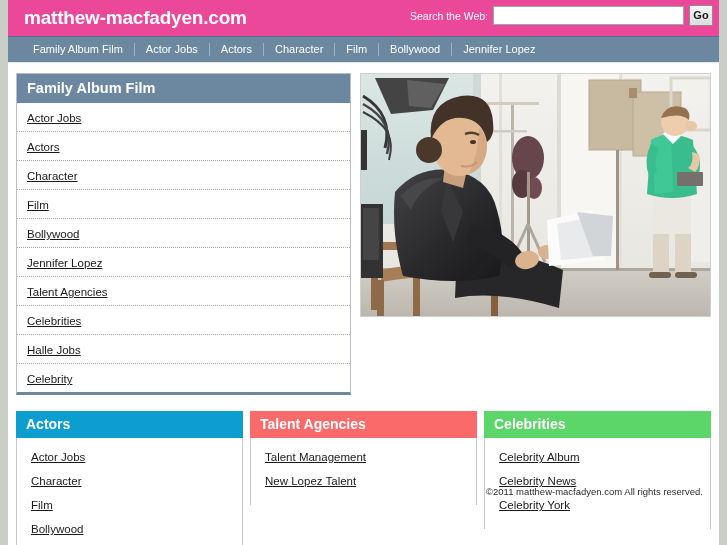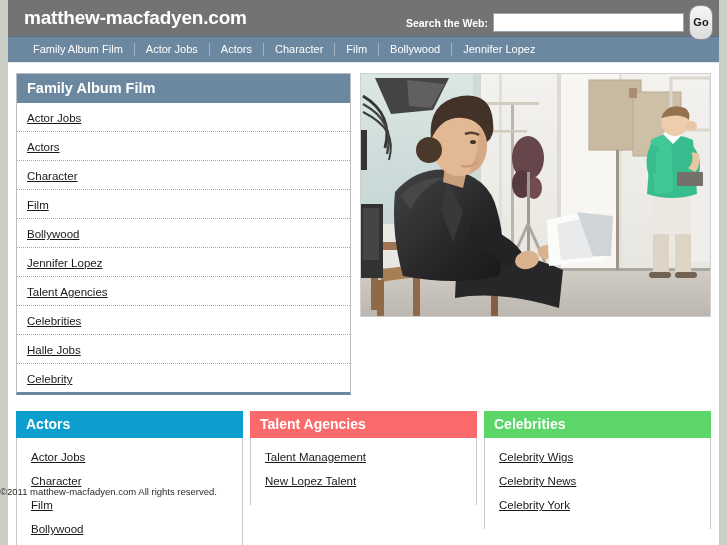--- a/index.html
+++ b/index.html
@@ -25,67 +25,67 @@
     left: 8px;
     top: 0;
     width: 711px;
     background: #ffffff;
   }
 
   
   .masthead {
     position: relative;
     height: 36px;
-    background: #737373;
+    background: #ec4899;
     border-bottom: 1px solid #54708a;
   }
   .site-title {
     position: absolute;
     left: 16px;
     top: 7px;
     font-size: 19px;
     font-weight: bold;
     color: #ffffff;
     letter-spacing: -0.2px;
   }
   .searchbox {
     position: absolute;
     right: 6px;
     top: 5px;
     display: flex;
     align-items: center;
   }
   .search-label {
     font-size: 10.5px;
-    font-weight: bold;
+    font-weight: normal;
     color: #ffffff;
     margin-right: 5px;
     white-space: nowrap;
   }
   .search-input {
     width: 183px;
     height: 15px;
     border: 1px solid #9aa6b2;
     background: #ffffff;
     font-family: "Liberation Sans", sans-serif;
     font-size: 11px;
     padding: 1px 3px;
     outline: none;
   }
   .go-btn {
     margin-left: 5px;
     width: 24px;
-    height: 35px;
+    height: 21px;
     font-family: "Liberation Sans", sans-serif;
     font-size: 11px;
     font-weight: bold;
     color: #1a1a1a;
     background: linear-gradient(#f6f6f6, #dcdcdc);
     border: 1px solid #8e8e8e;
-    border-radius: 10px;
+    border-radius: 1px;
     cursor: pointer;
     padding: 0;
     line-height: 19px;
   }
 
   
   .navbar {
     height: 25px;
     background: #6b88a0;
     border-bottom: 1px solid #e6e6e6;
@@ -205,21 +205,21 @@
     text-decoration: underline;
     cursor: pointer;
   }
 
   
   .footer {
     position: absolute;
     left: 0;
     top: 486px;
     width: 703px;
-    text-align: left;
+    text-align: right;
     font-size: 9.5px;
     color: #2b2b2b;
   }
 </style>
 </head>
 <body>
 
 <div class="page">
   <div class="shell">
 
@@ -435,21 +435,21 @@
               <li></li>
             </ul>
           </div>
 
         </div>
 
         <div class="panel">
           <div class="panel-header" style="background:#5cd669">Celebrities</div>
           <div class="panel-body">
             <ul class="panel-list">
-              <li><a>Celebrity Wigs</a></li>
+              <li><a>Celebrity Album</a></li>
               <li><a>Celebrity News</a></li>
               <li><a>Celebrity York</a></li>
               <li></li>
             </ul>
           </div>
 
         </div>
 
       </div>
     </div>

